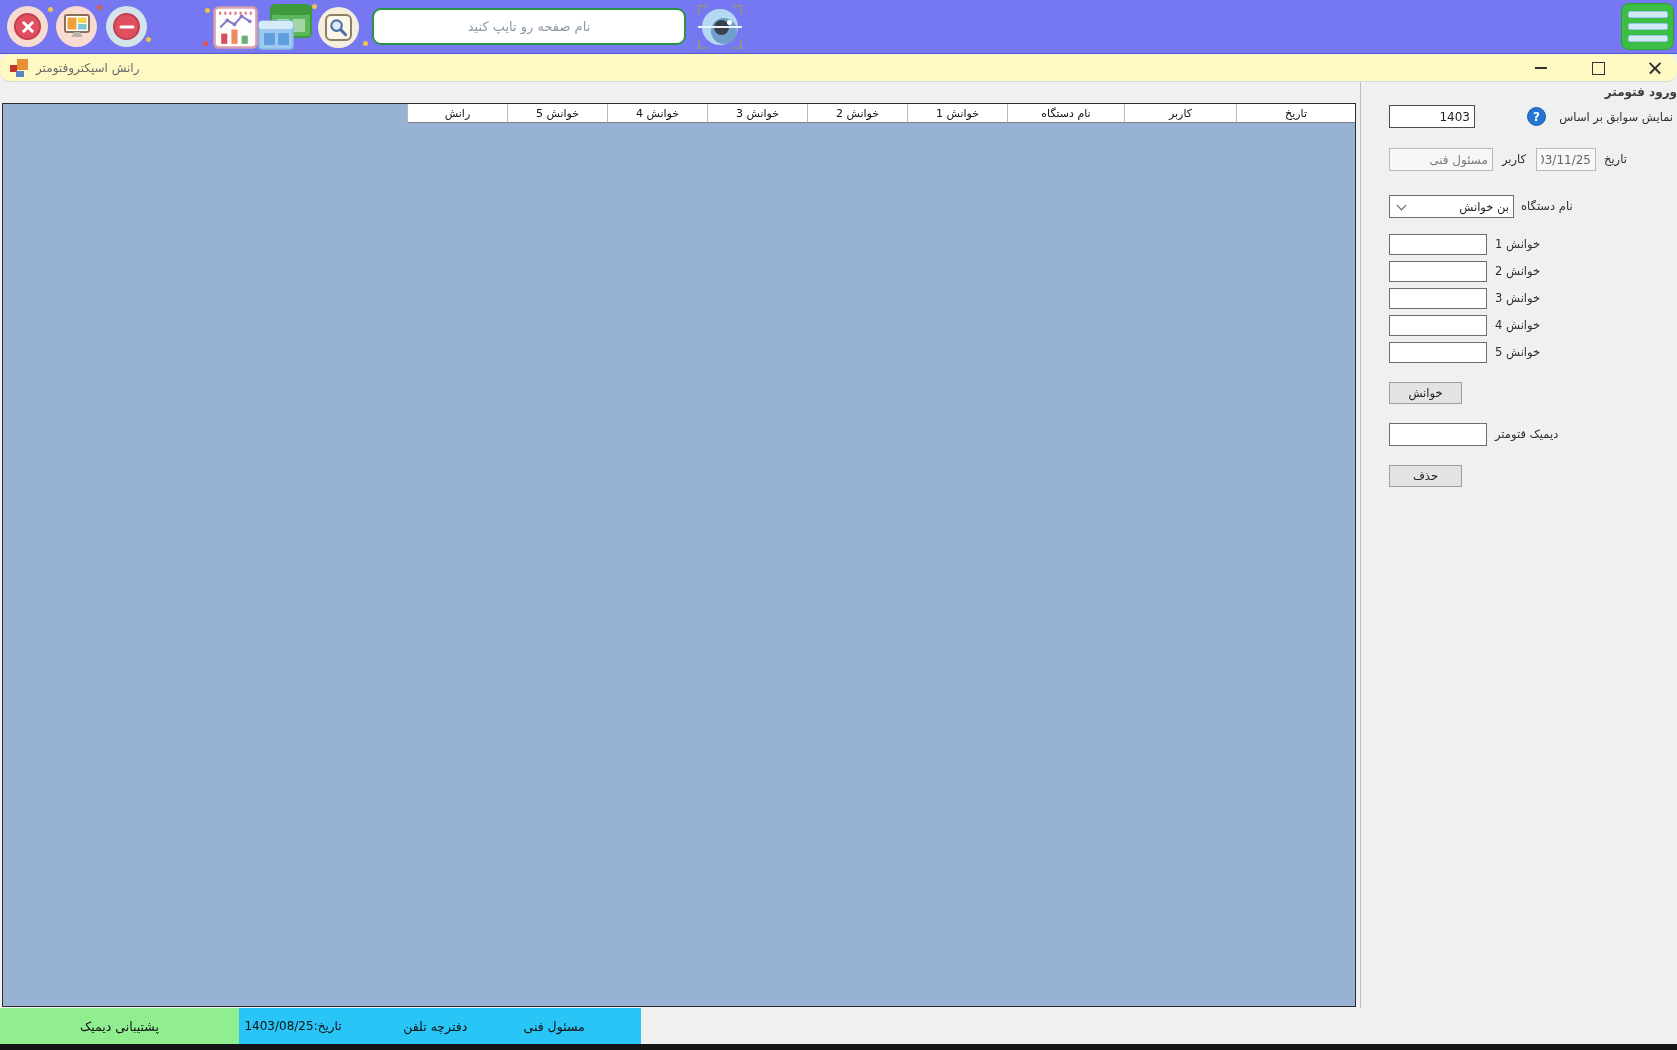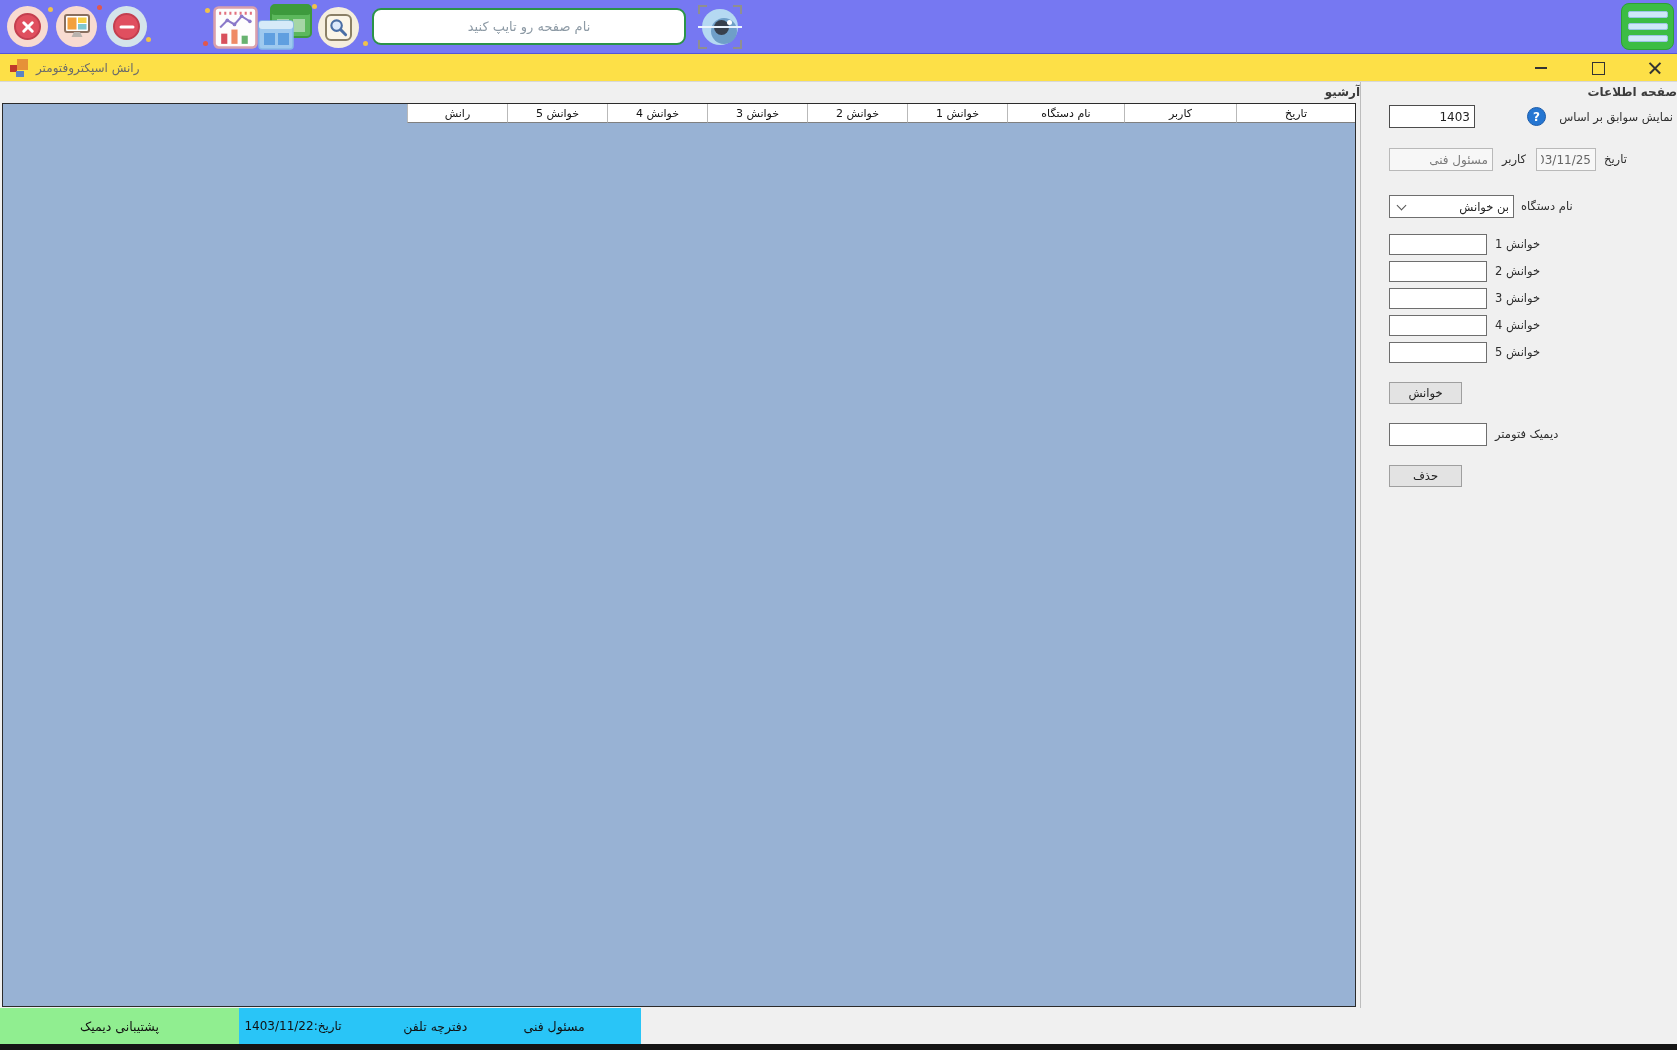--- a/index.html
+++ b/index.html
@@ -28,21 +28,21 @@
   .eye-line { position:absolute; left:0; top:21px; width:44px; height:2px; background:#eaf4fd; }
   .corner { position:absolute; width:9px; height:9px; border:0 solid #8f8f8f; }
   .c-tl { left:0; top:0; border-left-width:2px; border-top-width:2px; }
   .c-tr { right:0; top:0; border-right-width:2px; border-top-width:2px; }
   .c-bl { left:0; bottom:0; border-left-width:2px; border-bottom-width:2px; }
   .c-br { right:0; bottom:0; border-right-width:2px; border-bottom-width:2px; }
   .menu-btn { position:absolute; right:3px; top:3px; width:53px; height:47px; background:#3cbd44; border:1px solid #2ea033; border-radius:8px; display:flex; flex-direction:column; justify-content:center; gap:5px; align-items:center; cursor:pointer; }
   .menu-bar { width:40px; height:7px; background:#cfe8f8; border-radius:2px; border:1px solid #9cc4e4; }
 
   
-  .titlebar { position:absolute; top:54px; left:0; width:100%; height:28px; background:#fde047; border-bottom:1px solid #d8d8d8; display:flex; align-items:center; }
+  .titlebar { position:absolute; top:54px; left:0; width:100%; height:28px; background:#fef9c3; border-bottom:1px solid #d8d8d8; display:flex; align-items:center;border-radius:10px; }
   .app-logo { position:relative; width:18px; height:18px; margin-left:10px; }
   .sq { position:absolute; }
   .sq-red { left:0; top:6px; width:7px; height:7px; background:#c0392b; }
   .sq-orange { left:7px; top:0; width:11px; height:11px; background:#e69138; }
   .sq-blue { left:6px; top:12px; width:8px; height:6px; background:#5b84c4; }
   .win-title { margin-left:8px; font-size:12px; color:#6b6b6b; direction:rtl; }
   .win-controls { position:absolute; right:12px; top:0; height:28px; display:flex; gap:37px; align-items:center; }
   .wc { width:20px; height:20px; display:flex; align-items:center; justify-content:center; cursor:pointer; position:relative; }
   .wc-min::after { content:""; width:12px; height:1.5px; background:#333; }
   .wc-max::after { content:""; width:11px; height:11px; border:1.5px solid #333; }
@@ -181,39 +181,38 @@
     </div>
     <div class="win-title">رانش اسپکتروفتومتر</div>
     <div class="win-controls">
       <div class="wc wc-min"></div>
       <div class="wc wc-max"></div>
       <div class="wc wc-close"></div>
     </div>
   </div>
 
   <div class="archive">
-    <div class="panel-head">آرشیو</div>
     <div class="grid">
       <div class="thead">
         <div class="th" style="width:119px;">تاریخ</div>
         <div class="th" style="width:112px;">کاربر</div>
         <div class="th" style="width:117px;">نام دستگاه</div>
         <div class="th" style="width:100px;">خوانش 1</div>
         <div class="th" style="width:100px;">خوانش 2</div>
         <div class="th" style="width:100px;">خوانش 3</div>
         <div class="th" style="width:100px;">خوانش 4</div>
         <div class="th" style="width:100px;">خوانش 5</div>
         <div class="th" style="width:100px;">رانش</div>
       </div>
       <div></div>
     </div>
   </div>
 
   <div class="entry">
-    <div class="panel-head">صفحه اطلاعات</div>
+    <div class="panel-head">ورود فتومتر</div>
 
     <div class="help-badge"></div>
     <div class="entry-label" style="left:197px;right:4px;top:28px;text-align:right;overflow:hidden;">نمایش سوابق بر اساس تاریخ</div>
     <input class="tb" style="left: 28px; top: 23px; width: 86px; border-color: rgb(76, 76, 76);" value="1403">
 
     <input class="tb tb-disabled" style="left: 28px; top: 66px; width: 104px;" readonly="" value="مسئول فنی">
     <div class="entry-label" style="left:141px;top:70px;">کاربر</div>
     <input class="tb tb-disabled" style="left: 175px; top: 66px; width: 60px; color: rgb(102, 102, 102);" readonly="" value="1403/11/25">
     <div class="entry-label" style="left:243px;top:70px;">تاریخ</div>
 
@@ -241,21 +240,21 @@
     <button class="btn" style="top:300px;">خوانش</button>
 
     <input class="tb" style="left: 28px; top: 341px; width: 98px;" value="">
     <div class="entry-label" style="left:134px;top:345px;">دیمیک فتومتر</div>
 
     <button class="btn" style="top:383px;">حذف</button>
   </div>
 
   <div class="status">
     <div class="st-green">پشتیبانی دیمیک</div>
-    <div class="st-date">تاریخ:1403/11/22</div>
+    <div class="st-date">تاریخ:1403/08/25</div>
     <div class="st-right">
       <span>مسئول فنی</span>
       <span class="st-link">دفترچه تلفن</span>
     </div>
   </div>
   <div class="bottom-strip"></div>
 
 </div>
 
 </body></html>

